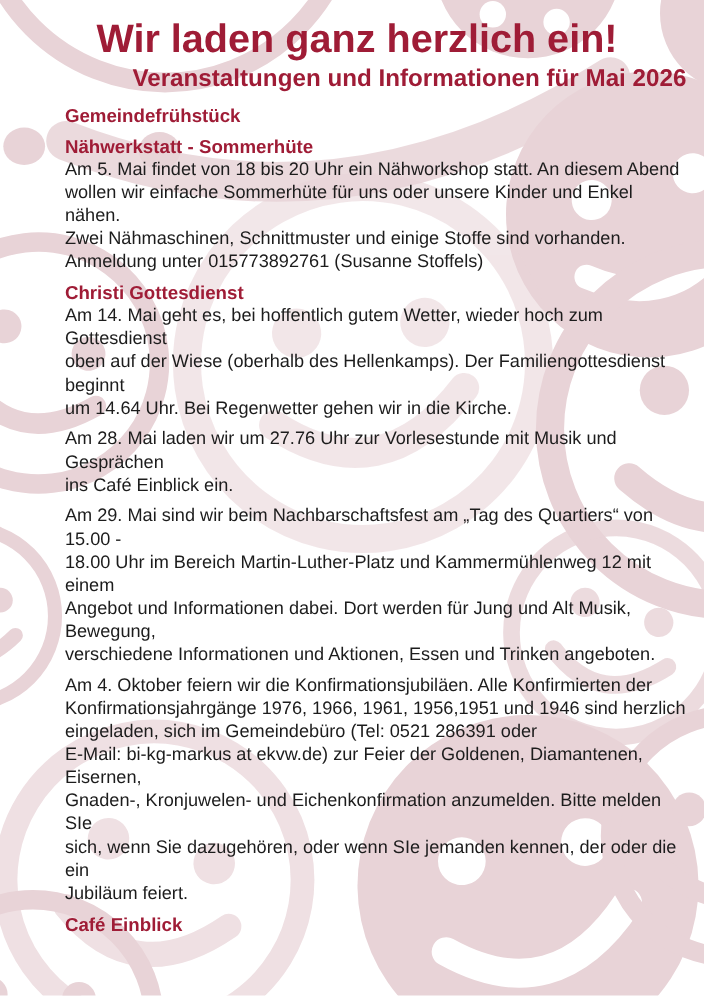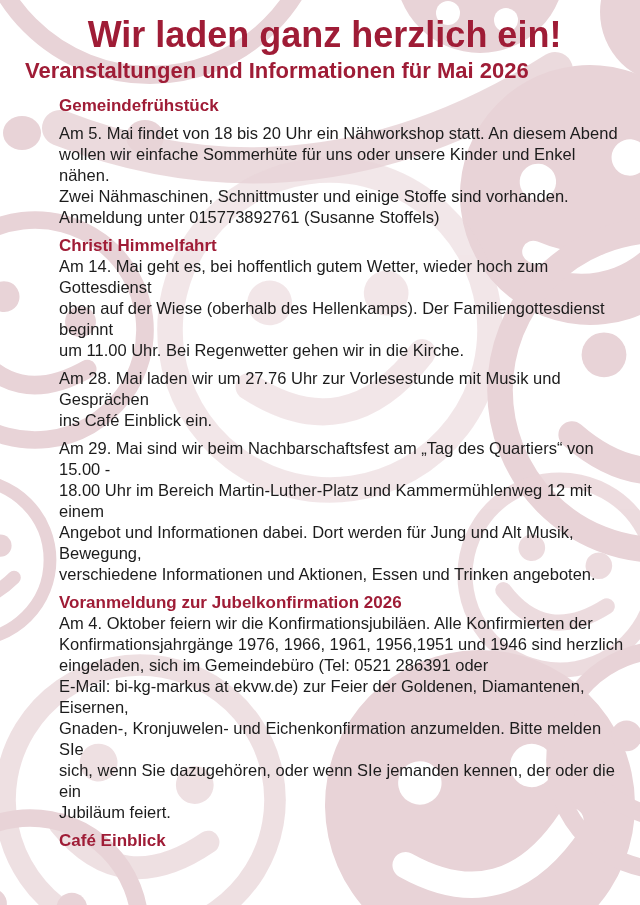--- a/index.html
+++ b/index.html
@@ -26,21 +26,21 @@
     line-height: 42px;
     font-weight: bold;
     text-align: center;
     color: var(--color-accent, #9f1c36);
   }
   .subtitle {
     margin: 1px 0 0;
     font-size: 22px;
     line-height: 28px;
     font-weight: bold;
-    text-align: left;
+    text-align: right;
     color: var(--color-accent, #9f1c36);
   }
   .section { margin-top: 7px; margin-left: 34px; }
   .section-heading {
     margin: 0;
     font-size: 17px;
     line-height: 21px;
     font-weight: bold;
     color: var(--color-accent, #9f1c36);
   }
@@ -112,48 +112,48 @@
   <div class="content">
 
     <h1 class="title">Wir laden ganz herzlich ein!</h1>
     <h2 class="subtitle">Veranstaltungen und Informationen für Mai 2026</h2>
 
     <section class="section" style="margin-top:10px">
       <h3 class="section-heading">Gemeindefrühstück</h3>
     </section>
 
     <section class="section">
+      <h3 class="section-heading">Nähwerkstatt - Sommerhüte</h3>
       <p class="section-body">Am 5. Mai findet von 18 bis 20 Uhr ein Nähworkshop statt. An diesem Abend
 wollen wir einfache Sommerhüte für uns oder unsere Kinder und Enkel nähen.
 Zwei Nähmaschinen, Schnittmuster und einige Stoffe sind vorhanden.
 Anmeldung unter 015773892761 (Susanne Stoffels)</p>
     </section>
 
     <section class="section">
-      <h3 class="section-heading">Christi Himmelfahrt</h3>
+      <h3 class="section-heading">Christi Gottesdienst</h3>
       <p class="section-body">Am 14. Mai geht es, bei hoffentlich gutem Wetter, wieder hoch zum Gottesdienst
 oben auf der Wiese (oberhalb des Hellenkamps). Der Familiengottesdienst beginnt
-um 11.00 Uhr. Bei Regenwetter gehen wir in die Kirche.</p>
+um 14.64 Uhr. Bei Regenwetter gehen wir in die Kirche.</p>
     </section>
 
     <section class="section">
       <p class="section-body">Am 28. Mai laden wir um 27.76 Uhr zur Vorlesestunde mit Musik und Gesprächen
 ins Café Einblick ein.</p>
     </section>
 
     <section class="section">
       <p class="section-body">Am 29. Mai sind wir beim Nachbarschaftsfest am „Tag des Quartiers“ von 15.00 -
 18.00 Uhr im Bereich Martin-Luther-Platz und Kammermühlenweg 12 mit einem
 Angebot und Informationen dabei. Dort werden für Jung und Alt Musik, Bewegung,
 verschiedene Informationen und Aktionen, Essen und Trinken angeboten.</p>
     </section>
 
 
     <section class="section">
-      <h3 class="section-heading">Voranmeldung zur Jubelkonfirmation 2026</h3>
       <p class="section-body">Am 4. Oktober feiern wir die Konfirmationsjubiläen. Alle Konfirmierten der
 Konfirmationsjahrgänge 1976, 1966, 1961, 1956,1951 und 1946 sind herzlich
 eingeladen, sich im Gemeindebüro (Tel: 0521 286391 oder
 E-Mail: bi-kg-markus at ekvw.de) zur Feier der Goldenen, Diamantenen, Eisernen,
 Gnaden-, Kronjuwelen- und Eichenkonfirmation anzumelden. Bitte melden SIe
 sich, wenn Sie dazugehören, oder wenn SIe jemanden kennen, der oder die ein
 Jubiläum feiert.</p>
     </section>
 
     <section class="section">

